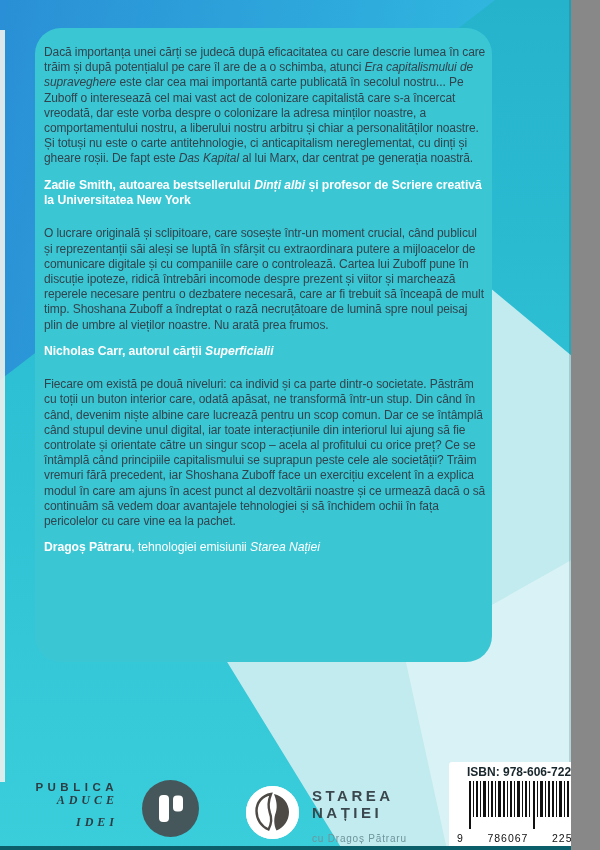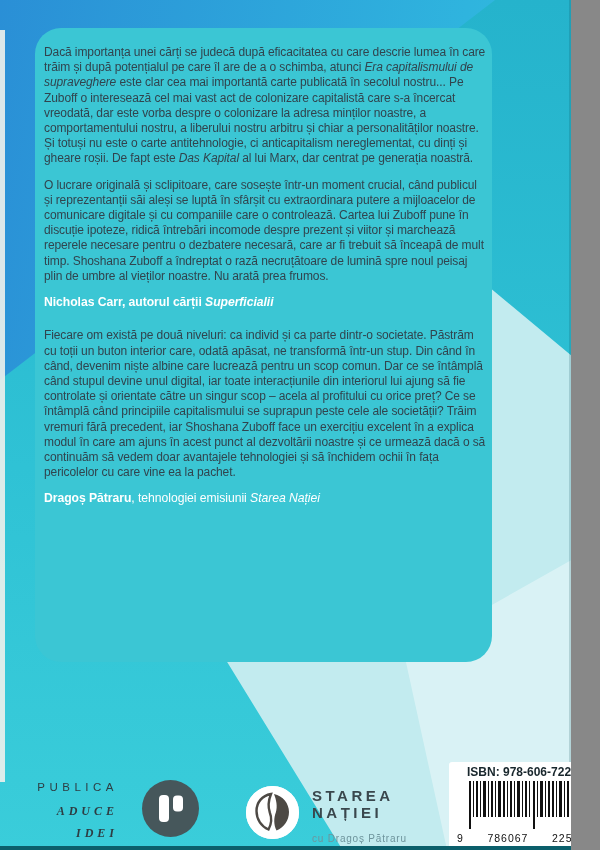--- a/index.html
+++ b/index.html
@@ -38,21 +38,21 @@
   }
   .quote-attr {
     margin:0 0 18px; font-size:12.2px; line-height:15.4px;
     font-weight:bold; color:#ffffff; letter-spacing:-0.05px;
   }
   .it { font-style:italic; }
   .reg { font-weight:normal; }
 
   
   .publisher { position:absolute; left:28px; top:782px; width:90px; text-align:right; color:#2e3d43; }
-  .pub-l1 { font-weight:normal; font-size:11.5px; line-height:11.5px; letter-spacing:4.5px; margin-bottom:11px; }
+  .pub-l1 { font-weight:bold; font-size:11.5px; line-height:11.5px; letter-spacing:4.5px; }
   .pub-l2, .pub-l3 { font-family:"Liberation Serif", serif; font-style:italic; font-weight:bold;
     font-size:12px; line-height:12px; letter-spacing:4px; margin-bottom:10px; }
 
   .publica-badge {
     position:absolute; left:142px; top:780px; width:57px; height:57px; border-radius:50%;
     background:#46575b; display:flex; align-items:center; justify-content:center; gap:4px;
   }
   .pbar-left  { width:10px; height:27px; background:#fff; border-radius:4px; }
   .pbar-right { width:10px; height:16px; background:#fff; border-radius:4px; transform:translateY(-5.5px); }
 
@@ -81,20 +81,21 @@
   <div class="bg-blue"></div>
   <div class="bg-pale"></div>
   <div class="bg-pale-light"></div>
   <div class="edge-left"></div>
   <div class="edge-right"></div>
 
   <div class="panel">
 
     <p class="quote-body"><span>Dacă importanța unei cărți se judecă după eficacitatea cu care descrie lumea în care trăim și după potențialul pe care îl are de a o schimba, atunci </span><span class="it">Era capitalismului de supraveghere</span><span> este clar cea mai importantă carte publicată în secolul nostru... Pe Zuboff o interesează cel mai vast act de colonizare capitalistă care s-a încercat vreodată, dar este vorba despre o colonizare la adresa minților noastre, a comportamentului nostru, a liberului nostru arbitru și chiar a personalităților noastre. Și totuși nu este o carte antitehnologie, ci anticapitalism nereglementat, cu dinți și gheare roșii. De fapt este </span><span class="it">Das Kapital</span><span> al lui Marx, dar centrat pe generația noastră.</span></p>
 
+    <p class="quote-attr"><span>Zadie Smith, autoarea bestsellerului </span><span class="it">Dinți albi</span><span> și profesor de Scriere creativă la Universitatea New York</span></p>
 
     <p class="quote-body"><span>O lucrare originală și sclipitoare, care sosește într-un moment crucial, când publicul și reprezentanții săi aleși se luptă în sfârșit cu extraordinara putere a mijloacelor de comunicare digitale și cu companiile care o controlează. Cartea lui Zuboff pune în discuție ipoteze, ridică întrebări incomode despre prezent și viitor și marchează reperele necesare pentru o dezbatere necesară, care ar fi trebuit să înceapă de mult timp. Shoshana Zuboff a îndreptat o rază necruțătoare de lumină spre noul peisaj plin de umbre al vieților noastre. Nu arată prea frumos.</span></p>
 
     <p class="quote-attr"><span>Nicholas Carr, autorul cărții </span><span class="it">Superficialii</span></p>
 
     <p class="quote-body"><span>Fiecare om există pe două niveluri: ca individ și ca parte dintr-o societate. Păstrăm cu toții un buton interior care, odată apăsat, ne transformă într-un stup. Din când în când, devenim niște albine care lucrează pentru un scop comun. Dar ce se întâmplă când stupul devine unul digital, iar toate interacțiunile din interiorul lui ajung să fie controlate și orientate către un singur scop – acela al profitului cu orice preț? Ce se întâmplă când principiile capitalismului se suprapun peste cele ale societății? Trăim vremuri fără precedent, iar Shoshana Zuboff face un exercițiu excelent în a explica modul în care am ajuns în acest punct al dezvoltării noastre și ce urmează dacă o să continuăm să vedem doar avantajele tehnologiei și să închidem ochii în fața pericolelor cu care vine ea la pachet.</span></p>
 
     <p class="quote-attr"><span>Dragoș Pătraru</span><span class="reg">, tehnologiei emisiunii </span><span class="reg it">Starea Nației</span></p>
 
   </div>

